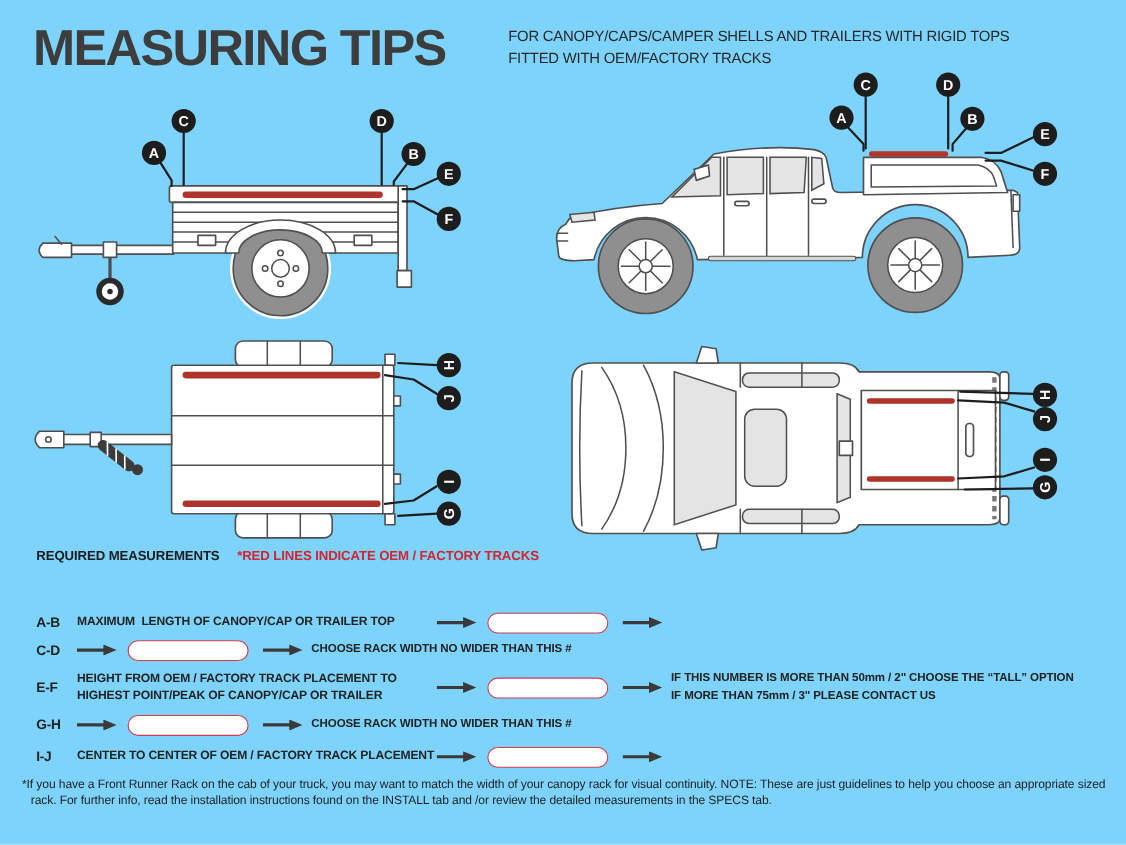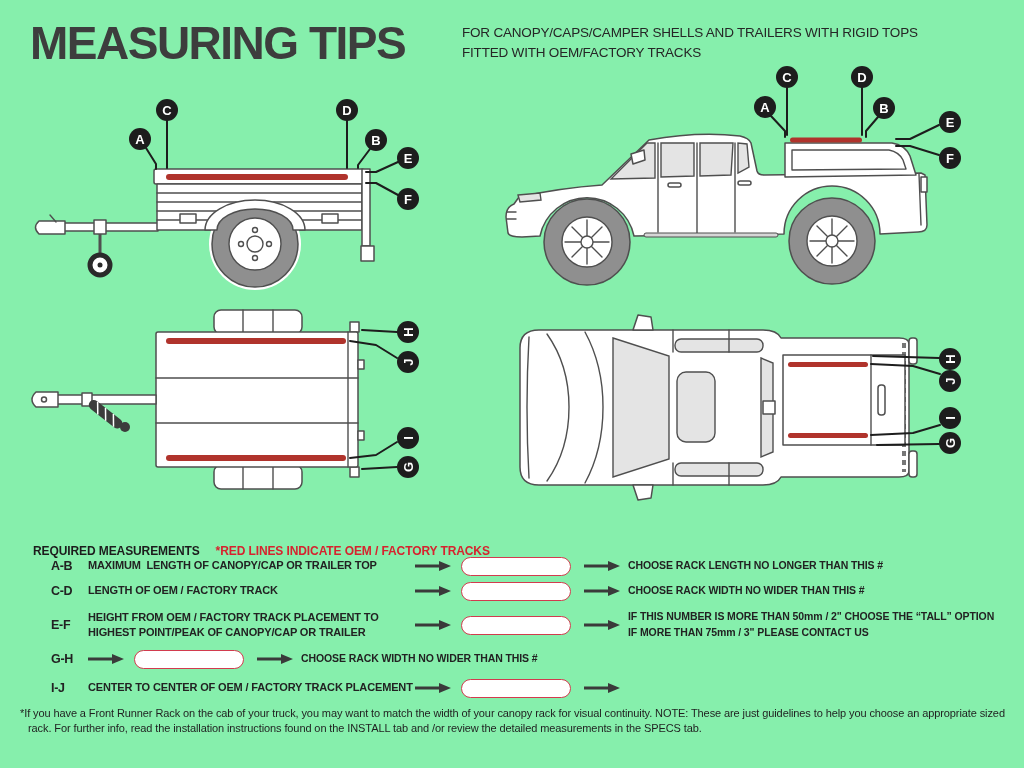--- a/index.html
+++ b/index.html
@@ -1,16 +1,16 @@
 <!DOCTYPE html>
 <html><head>
 <meta charset="utf-8">
 <style>
   html,body{margin:0;padding:0;background:#fff;}
-  .page{position:relative;width:1024px;height:768px;background:#86efac;overflow:hidden;
+  .page{position:relative;width:1024px;height:768px;background:#7dd3fc;overflow:hidden;
         font-family:"Liberation Sans","DejaVu Sans",sans-serif;color:#2a2a2a;}
   .title{position:absolute;left:30px;top:16px;font-size:46px;font-weight:700;
          letter-spacing:-1.5px;color:#3d3d3d;white-space:nowrap;}
   .subtitle{position:absolute;left:462px;top:23px;font-size:13.5px;font-weight:400;
             line-height:1.5;color:#262626;letter-spacing:-0.2px;}
   .diagram{position:absolute;}
   .d-trailer-side{left:30px;top:72px;}
   .d-truck-side{left:498px;top:65px;}
   .d-trailer-top{left:30px;top:305px;}
   .d-truck-top{left:505px;top:305px;}
@@ -18,26 +18,26 @@
   .art{fill:#fff;stroke:#4f4f4f;stroke-width:1.5;stroke-linejoin:round;stroke-linecap:round;}
   .art-nf{fill:none;stroke:#4f4f4f;stroke-width:1.4;stroke-linejoin:round;stroke-linecap:round;}
   .glass{fill:#e4e4e4;stroke:#4f4f4f;stroke-width:1.4;}
   .tire{fill:#8f8f8f;stroke:#4f4f4f;stroke-width:1.5;}
   .rim{fill:#fff;stroke:#4f4f4f;stroke-width:1.4;}
   .dark{fill:#3c3c3c;}
   .leader{fill:none;stroke:#1d1d1d;stroke-width:2;stroke-linecap:round;stroke-linejoin:round;}
   .callout circle{fill:#1d1d1d;}
   .callout text{fill:#fff;font:700 13px "Liberation Sans",sans-serif;text-anchor:middle;}
   
-  .legend{position:absolute;left:33px;top:544px;display:flex;gap:16px;
+  .legend{position:absolute;left:33px;top:498px;display:flex;gap:16px;
           font-size:12px;font-weight:700;letter-spacing:-0.1px;color:#1c1c1c;}
   .legend .note{color:#d6232e;}
   .m-row{position:absolute;left:33px;display:flex;align-items:center;height:22px;}
   .m-row.tall{height:34px;align-items:center;}
-  .m-id{width:37px;font-weight:700;font-size:12.5px;letter-spacing:-0.3px;color:#222;margin-left:18px;}
+  .m-id{width:37px;font-weight:700;font-size:12.5px;letter-spacing:-0.3px;color:#222;}
   .m-label{width:327px;font-weight:700;font-size:11px;line-height:1.4;
            white-space:pre-wrap;letter-spacing:-0.15px;color:#222;}
   .arrow{flex:0 0 auto;}
   .arrow.a1{margin-right:10px;}
   .arrow.a2{margin-left:13px;margin-right:8px;}
   .m-blank{flex:0 0 auto;width:110px;height:19px;border:1.6px solid #d23b4e;border-radius:11px;
            background:#fff;box-sizing:border-box;}
   .m-result{font-weight:700;font-size:10.5px;line-height:1.5;white-space:pre-wrap;
             letter-spacing:-0.1px;color:#222;}
   .footnote{position:absolute;left:20px;top:706px;width:992px;font-size:11px;line-height:1.35;
@@ -274,26 +274,24 @@
   <div class="m-row" style="top:555px">
     <div class="m-id">A-B</div>
     <div class="m-label">MAXIMUM  LENGTH OF CANOPY/CAP OR TRAILER TOP</div>
     <svg class="arrow a1" width="36" height="10" viewBox="0 0 36 10">
         <path d="M0,3.6 h24 v-3.6 l12,5 l-12,5 v-3.6 h-24 z" fill="#3a3a3a"></path>
       </svg>
     <div class="m-blank"></div>
     <svg class="arrow a2" width="36" height="10" viewBox="0 0 36 10">
         <path d="M0,3.6 h24 v-3.6 l12,5 l-12,5 v-3.6 h-24 z" fill="#3a3a3a"></path>
       </svg>
-    <div class="m-result">CHOOSE RACK LENGTH NO LONGER THAN THIS #</div>
   </div>
 
   <div class="m-row" style="top:580px">
     <div class="m-id">C-D</div>
-    <div class="m-label">LENGTH OF OEM / FACTORY TRACK</div>
     <svg class="arrow a1" width="36" height="10" viewBox="0 0 36 10">
         <path d="M0,3.6 h24 v-3.6 l12,5 l-12,5 v-3.6 h-24 z" fill="#3a3a3a"></path>
       </svg>
     <div class="m-blank"></div>
     <svg class="arrow a2" width="36" height="10" viewBox="0 0 36 10">
         <path d="M0,3.6 h24 v-3.6 l12,5 l-12,5 v-3.6 h-24 z" fill="#3a3a3a"></path>
       </svg>
     <div class="m-result">CHOOSE RACK WIDTH NO WIDER THAN THIS #</div>
   </div>
 

